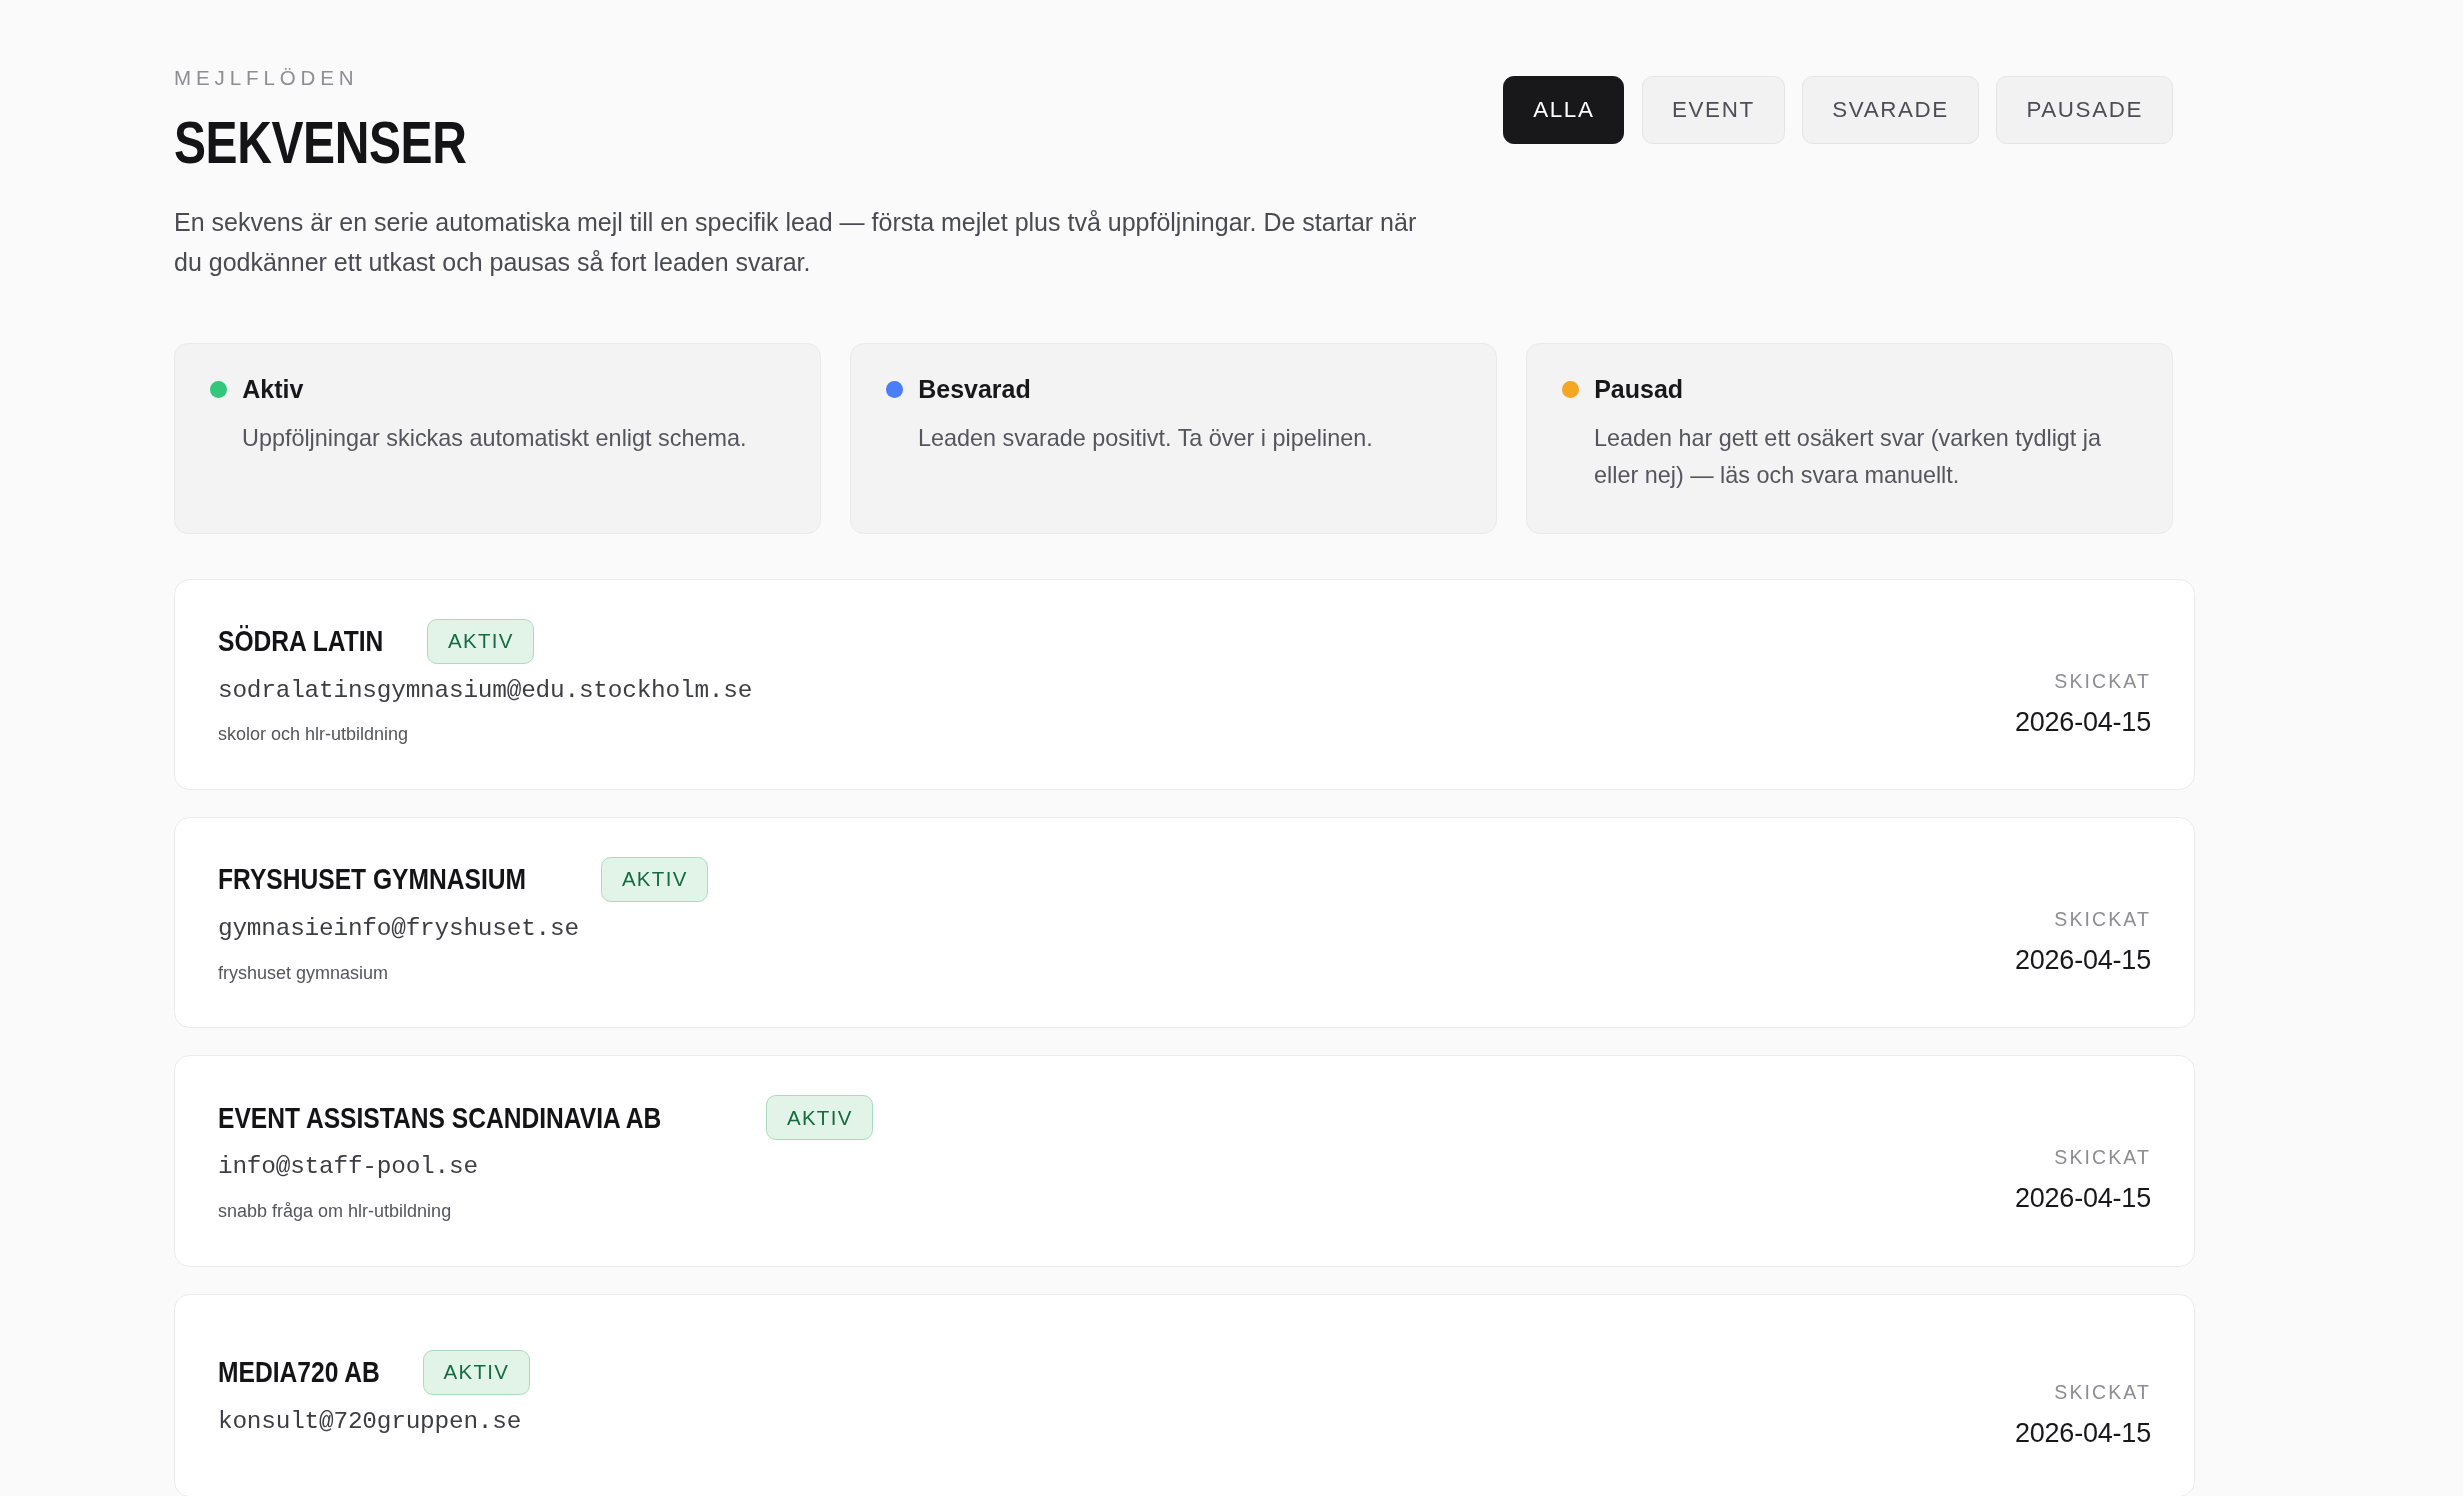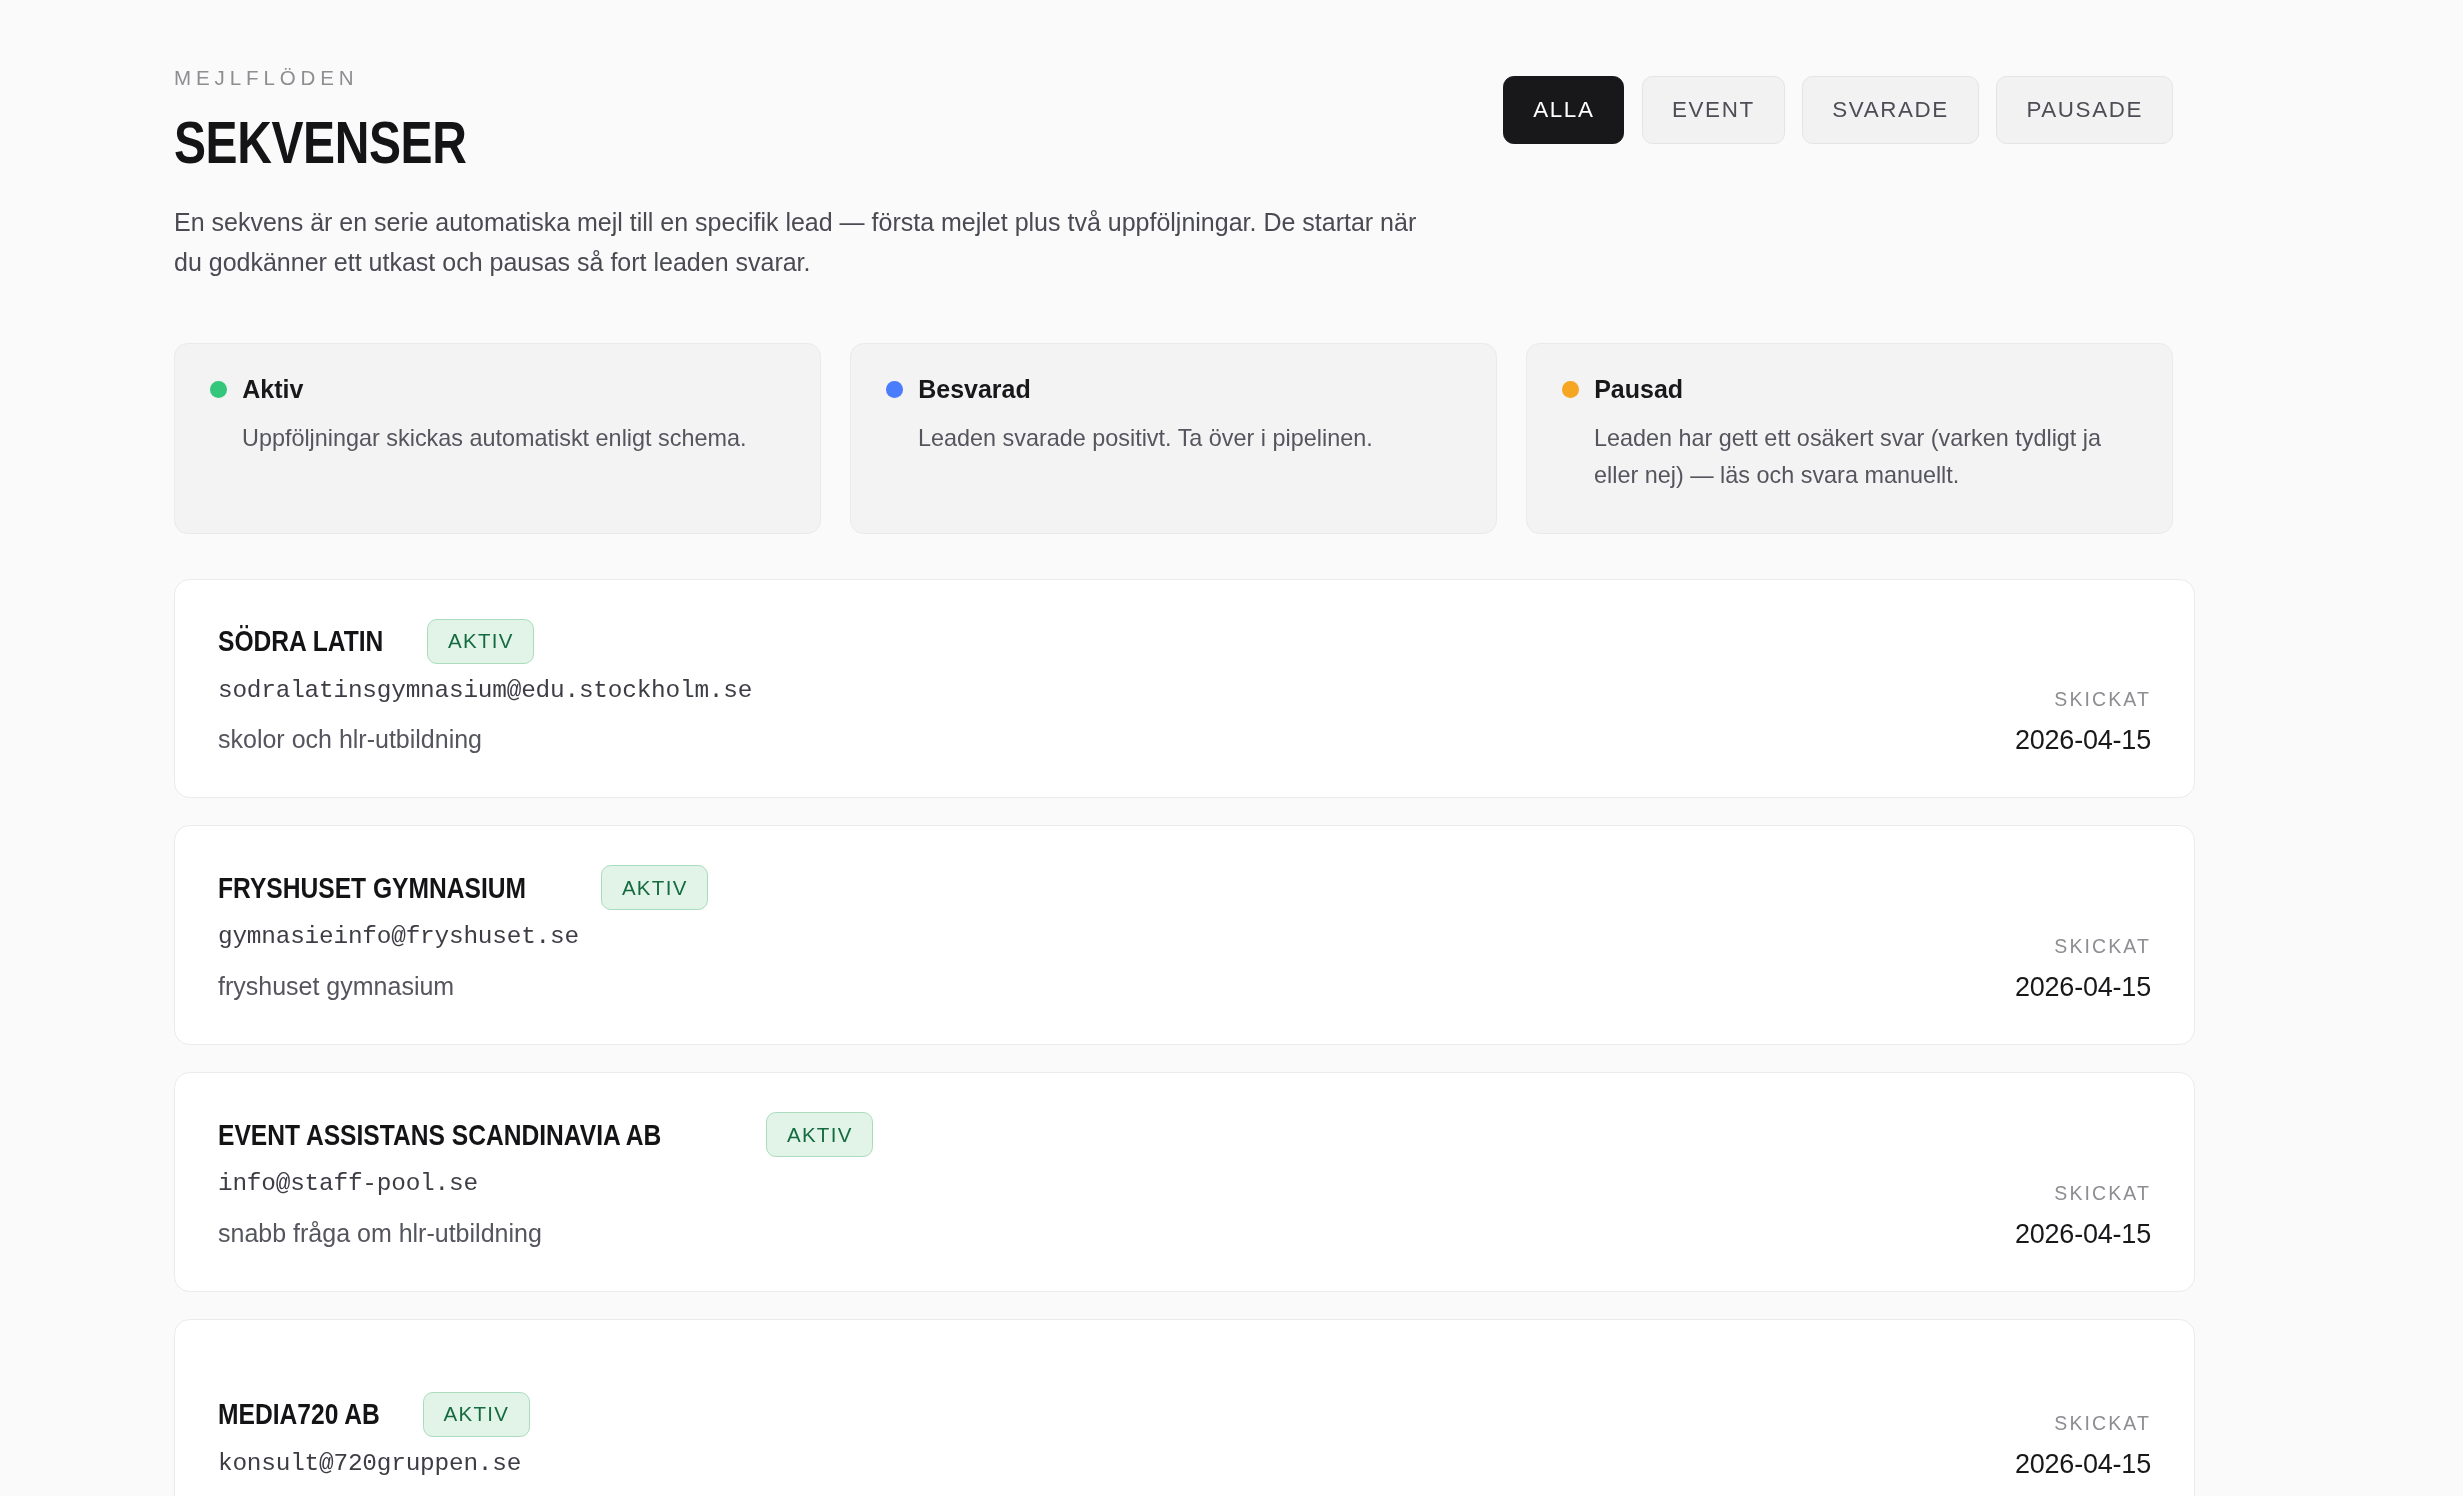--- a/index.html
+++ b/index.html
@@ -147,21 +147,21 @@
     gap: 27px;
     width: 2021px;
   }
 
   .seq-card {
     background: #ffffff;
     border: 1px solid #ebebeb;
     border-radius: 15.6px;
     padding: 39px 43px 43px 43px;
     display: flex;
-    align-items: flex-end;
+    align-items: center;
     justify-content: space-between;
     min-height: 203px;
   }
 
   .seq-main { min-width: 0; }
 
   .seq-title-row {
     display: flex;
     align-items: center;
     gap: 7.8px;
@@ -201,21 +201,21 @@
     margin-top: 12px;
     font-family: Liberation Mono, monospace;
     font-size: 24.4px;
     color: #3d3d45;
     letter-spacing: -0.2px;
     line-height: 1.2;
   }
 
   .seq-note {
     margin-top: 19.5px;
-    font-size: 25px;
+    font-size: 18px;
     color: #55555e;
     line-height: 1.2;
   }
 
   .seq-meta {
     text-align: right;
     flex: 0 0 auto;
     padding-left: 39px;
     padding-top: 3.9px;
   }

